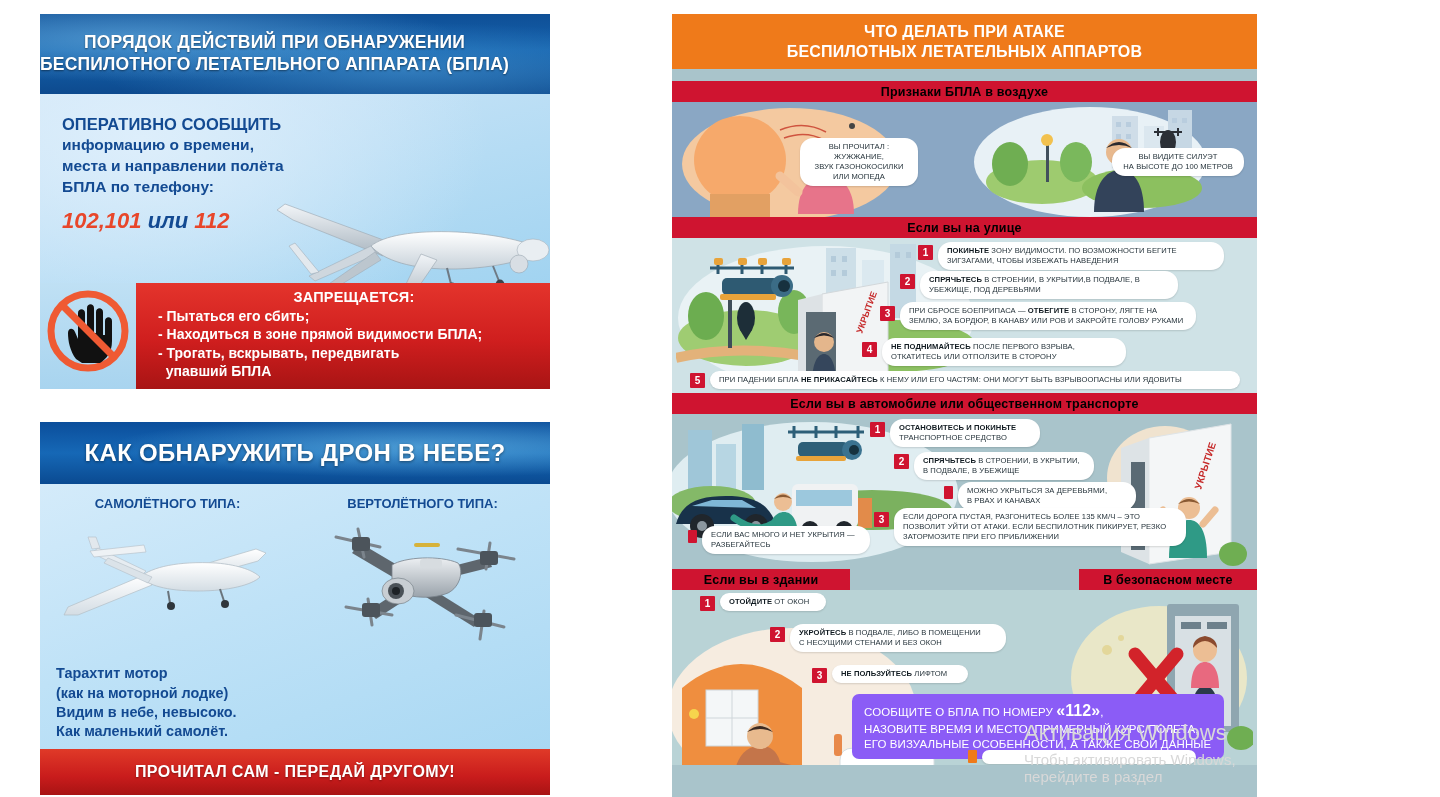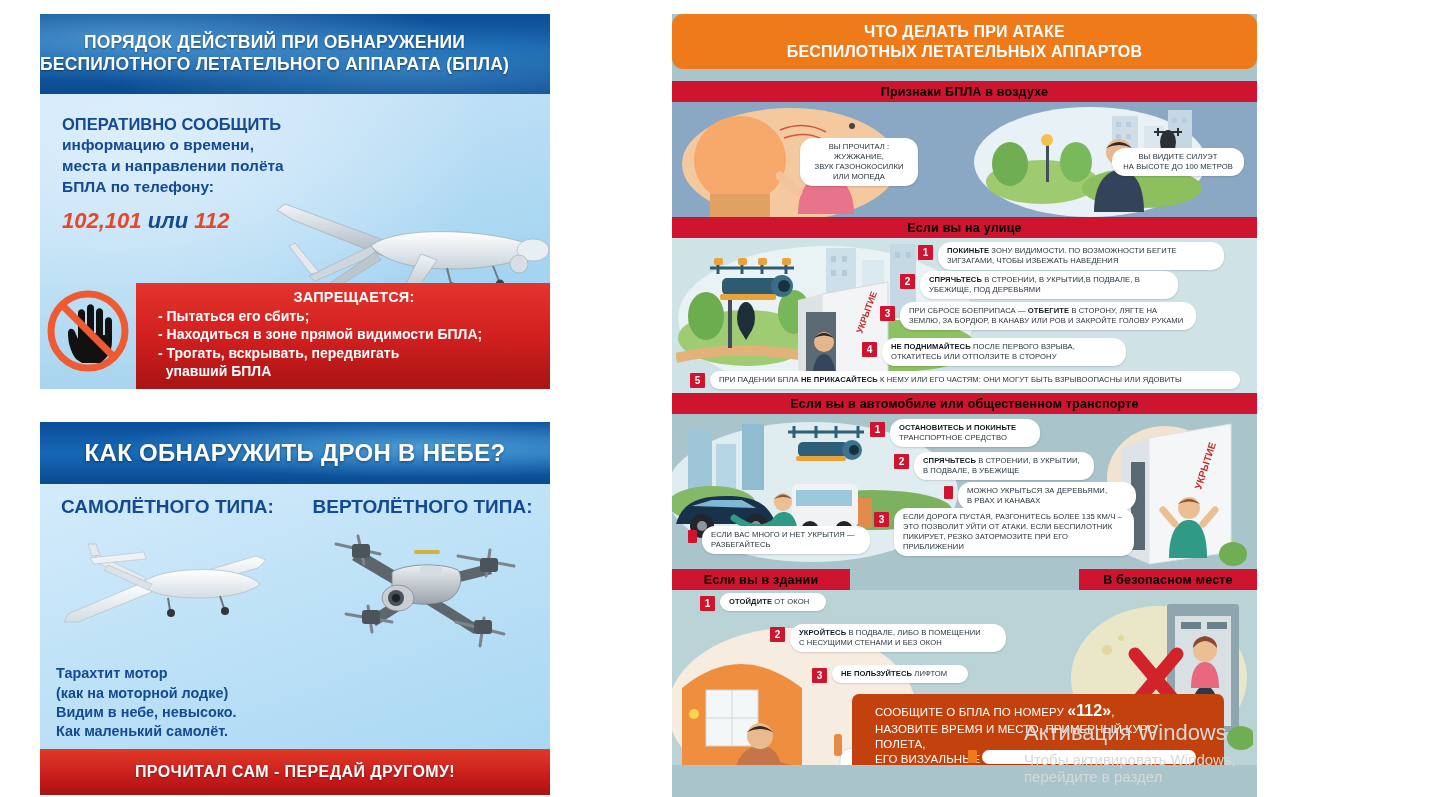--- a/index.html
+++ b/index.html
@@ -69,35 +69,35 @@
     background:
       radial-gradient(ellipse at 75% 40%, rgba(120,200,240,.55) 0%, rgba(120,200,240,0) 58%),
       linear-gradient(180deg,#0b4e9b 0%, #1668b6 50%, #0a4a91 100%);
   }
   .pB-head h2 { color:#fff; font-size:24px; font-weight:bold; letter-spacing:.3px;
       text-shadow:0 1px 3px rgba(0,0,0,.45); }
   .pB-body { position:relative; height:265px;
     background:linear-gradient(160deg,#d4ebfa 0%, #bfe2f7 45%, #a9d8f3 100%); }
   .pB-cols { display:flex; height:100%; }
   .pB-col { flex:1; position:relative; padding-top:12px; }
-  .pB-colhead { text-align:center; color:#134a92; font-size:19px; font-weight:bold; }
+  .pB-colhead { text-align:center; color:#134a92; font-size:13px; font-weight:bold; }
   .pB-art { position:relative; height:135px; margin-top:4px; }
   .pB-desc { position:absolute; bottom:8px; left:16px; right:6px;
       color:#134a92; font-size:14.4px; font-weight:bold; line-height:1.33; }
   .pB-col:nth-child(2) .pB-desc { left:14px; }
   .pB-foot { height:46px; display:flex; align-items:center; justify-content:center;
       background:linear-gradient(180deg,#e03a28 0%, #c91c1c 60%, #a81313 100%); }
   .pB-foot span { color:#fff; font-size:16px; font-weight:bold; letter-spacing:.4px;
       text-shadow:0 1px 2px rgba(0,0,0,.35); }
 
   
   .posterC { position:absolute; left:672px; top:14px; width:585px; height:783px;
              background:#a9c4cb; overflow:hidden; }
   .pC-head { height:55px; background:#ef7a1a; display:flex; align-items:center;
-      justify-content:center;border-radius:11px; }
+      justify-content:center; }
   .pC-head h1 { color:#fff; font-size:16px; font-weight:bold; line-height:1.25;
       text-align:center; letter-spacing:.2px; }
   .pC-band { height:21px; background:#cf1430; display:flex; align-items:center;
       justify-content:center; }
   .pC-band span { color:#000000; font-size:12.5px; font-weight:bold; letter-spacing:.2px; }
   .pC-band.split { background:transparent; padding:0; }
   .pC-band-half { height:21px; background:#cf1430; display:flex; align-items:center;
       justify-content:center; }
 
   .sec { position:relative; }
@@ -109,22 +109,22 @@
   .bubble { position:absolute; background:#fff; border-radius:13px;
       padding:4px 9px; font-size:7.6px; line-height:1.32; color:#1d2b33;
       letter-spacing:.1px; box-shadow:0 1px 2px rgba(0,0,0,.14); }
   .bubble b { font-weight:bold; color:#101a20; }
   .bubble.center { text-align:center; }
   .num { position:absolute; width:15px; height:15px; background:#cf1430; color:#fff;
       font-size:10px; font-weight:bold; display:flex; align-items:center;
       justify-content:center; border-radius:1px; }
   .num.small { width:9px; height:13px; font-size:8px; }
 
-  .cta { position:absolute; background:#c2410c; border-radius:7px; color:#fff;
-      padding:7px 23px; font-size:11.5px; line-height:1.3; letter-spacing:.1px; }
+  .cta { position:absolute; background:#8b5cf6; border-radius:7px; color:#fff;
+      padding:7px 12px; font-size:11.5px; line-height:1.3; letter-spacing:.1px; }
   .cta b { font-size:16px; font-weight:bold; }
 
   
   .wm { position:absolute; color:#d8d8d8; font-family:"Liberation Sans",sans-serif; }
   .wm-t { font-size:22px; }
   .wm-s { font-size:15px; }
 
   svg { display:block; }
 </style>
 </head>
@@ -541,21 +541,21 @@
       <div class="num" style="left:222px;top:40px">2</div>
       <div class="bubble" style="left:242px;top:38px;width:180px">
         <b>СПРЯЧЬТЕСЬ</b><span> В СТРОЕНИИ, В УКРЫТИИ, В ПОДВАЛЕ, В УБЕЖИЩЕ</span>
       </div>
 
       <div class="num small" style="left:272px;top:72px"></div>
       <div class="bubble" style="left:286px;top:68px;width:178px;white-space:pre-line">МОЖНО УКРЫТЬСЯ ЗА ДЕРЕВЬЯМИ,
 В РВАХ И КАНАВАХ</div>
 
       <div class="num" style="left:202px;top:98px">3</div>
-      <div class="bubble" style="left:222px;top:94px;width:240px">ЕСЛИ ДОРОГА ПУСТАЯ, РАЗГОНИТЕСЬ БОЛЕЕ 135 КМ/Ч – ЭТО ПОЗВОЛИТ УЙТИ ОТ АТАКИ. ЕСЛИ БЕСПИЛОТНИК ПИКИРУЕТ, РЕЗКО ЗАТОРМОЗИТЕ ПРИ ЕГО ПРИБЛИЖЕНИИ</div>
+      <div class="bubble" style="left:222px;top:94px;width:292px">ЕСЛИ ДОРОГА ПУСТАЯ, РАЗГОНИТЕСЬ БОЛЕЕ 135 КМ/Ч – ЭТО ПОЗВОЛИТ УЙТИ ОТ АТАКИ. ЕСЛИ БЕСПИЛОТНИК ПИКИРУЕТ, РЕЗКО ЗАТОРМОЗИТЕ ПРИ ЕГО ПРИБЛИЖЕНИИ</div>
 
       <div class="num small" style="left:16px;top:116px"></div>
       <div class="bubble" style="left:30px;top:112px;width:168px;white-space:pre-line">ЕСЛИ ВАС МНОГО И НЕТ УКРЫТИЯ —
 РАЗБЕГАЙТЕСЬ</div>
     </div>
 
     <div class="pC-band split" style="display:flex">
       <div class="pC-band-half" style="width:178px">
         <span>Если вы в здании</span>
       </div>

